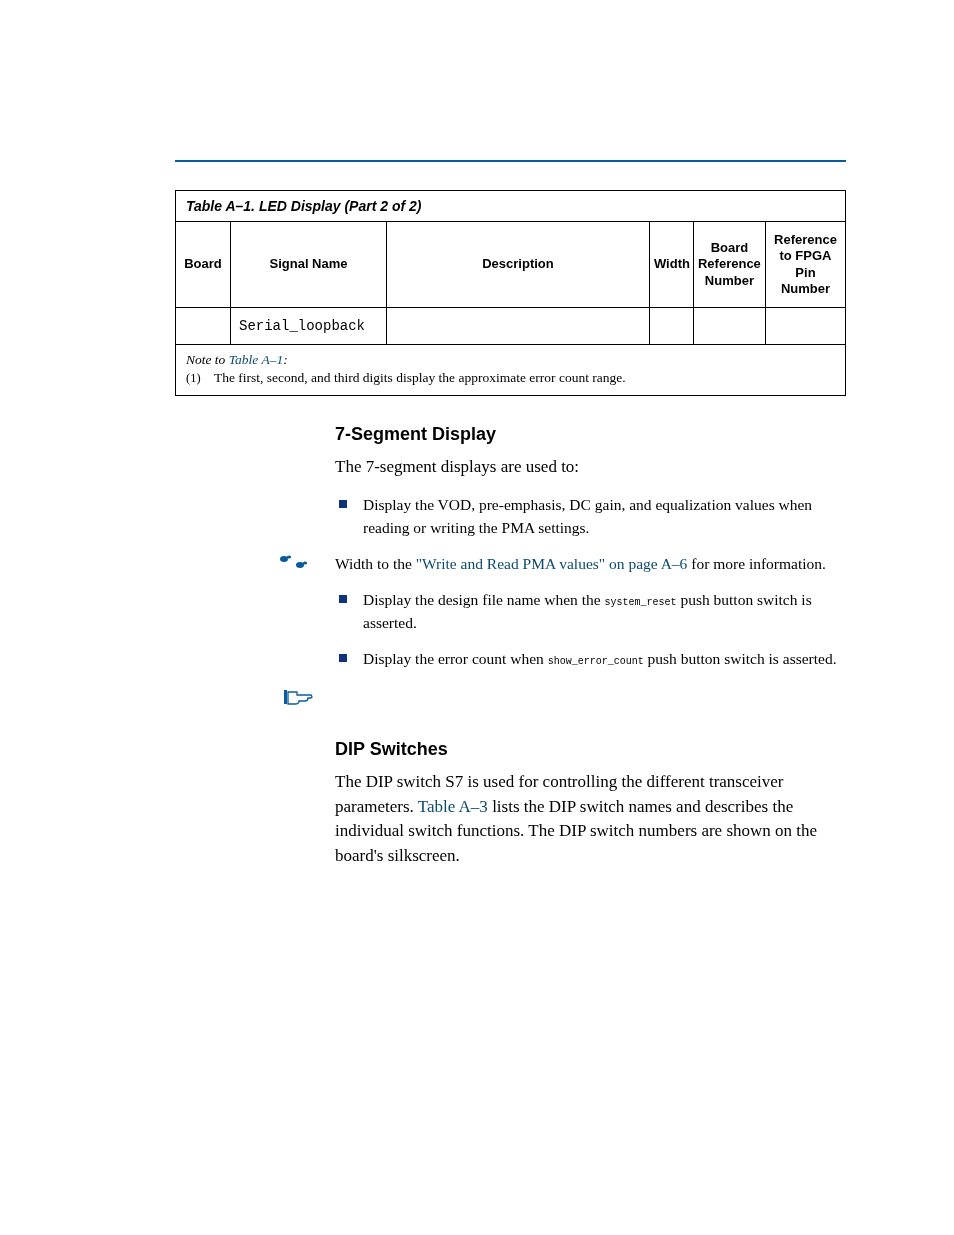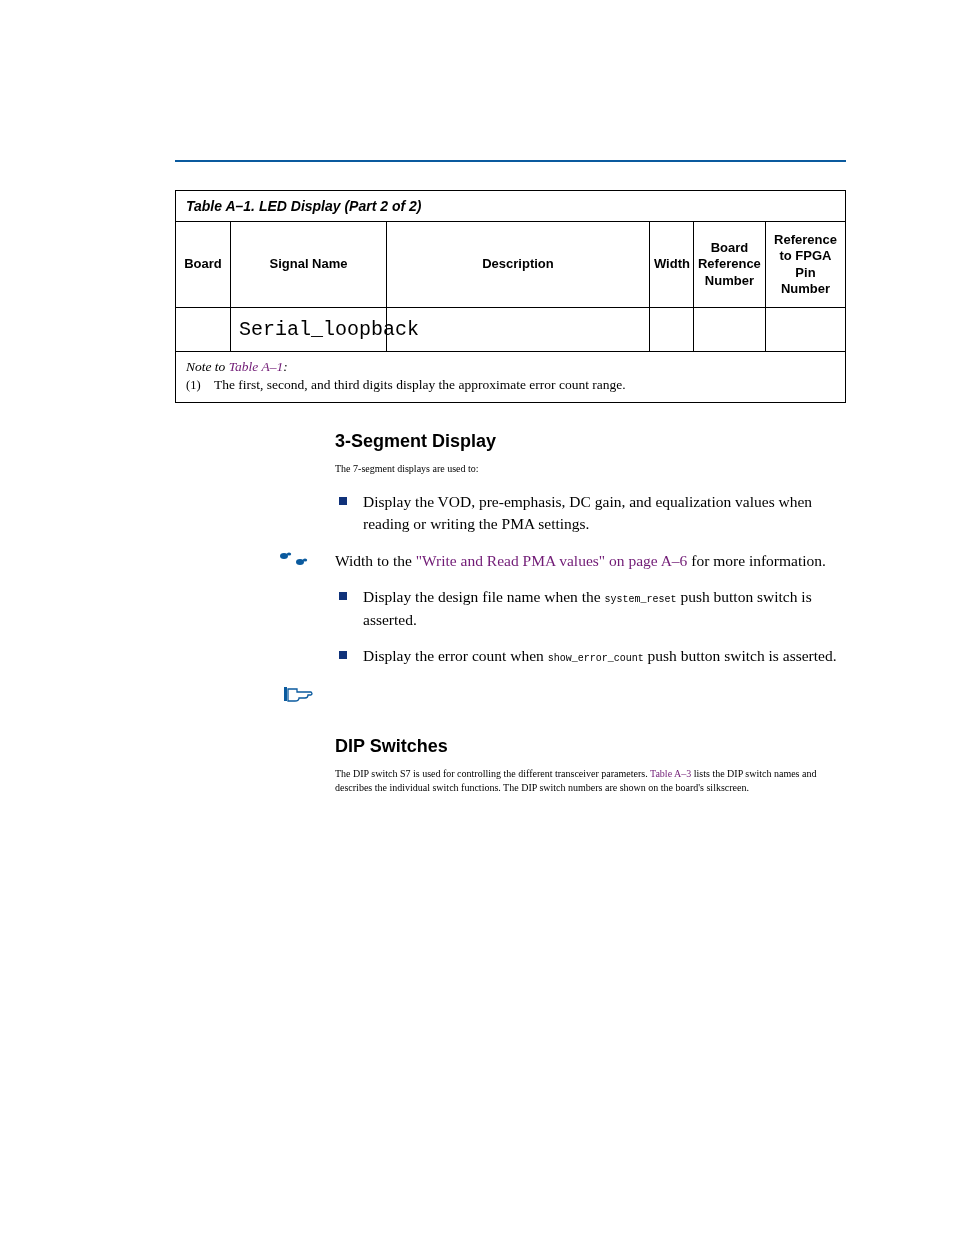--- a/index.html
+++ b/index.html
@@ -43,45 +43,45 @@
   }
   table.data th {
     font-family: Arial, Helvetica, sans-serif;
     font-weight: bold;
     text-align: center;
     padding: 10px 4px;
     line-height: 1.25;
   }
   table.data td.code {
     font-family: "Courier New", monospace;
-    font-size: 20px;
+    font-size: 14px;
     padding: 10px 8px;
   }
   table.data td.note-cell {
     padding: 6px 10px 8px;
     font-size: 13.5px;
     line-height: 1.35;
   }
   .note-title { font-style: italic; }
-  .link { color: #701a75; }
+  .link { color: #0c4a6e; }
   .note-num {
     display: inline-block;
     width: 28px;
     font-size: 12.5px;
   }
   h3.section {
     font-family: Arial, Helvetica, sans-serif;
     font-weight: bold;
     font-size: 18px;
     margin: 28px 0 10px 160px;
   }
   .body-text {
     margin-left: 160px;
     line-height: 1.45;
-    font-size: 10px;
+    font-size: 17px;
   }
   .body-para { margin-bottom: 14px; }
   ul.bullets {
     list-style: none;
     margin-left: 160px;
     margin-bottom: 14px;
   }
   ul.bullets li {
     position: relative;
     padding-left: 28px;
@@ -164,21 +164,21 @@
           <span class="note-title">Note to </span><span class="note-title link">Table A–1</span><span class="note-title">:</span>
         </div>
         <div>
           <span class="note-num">(1)</span><span>The first, second, and third digits display the approximate error count range.</span>
         </div>
       </td>
     </tr>
   </tbody>
     </table>
 
-  <h3 class="section">3-Segment Display</h3>
+  <h3 class="section">7-Segment Display</h3>
   <div class="body-text body-para">The 7-segment displays are used to:</div>
 
   <ul class="bullets">
     <li>Display the VOD, pre-emphasis, DC gain, and equalization values when reading or writing the PMA settings.</li>
   </ul>
 
   <div class="ref-row">
     <div class="ref-icon">
       <svg width="36" height="18" viewBox="0 0 36 18">
         <ellipse cx="7" cy="6" rx="4" ry="3" fill="#0a5a9e"></ellipse>

